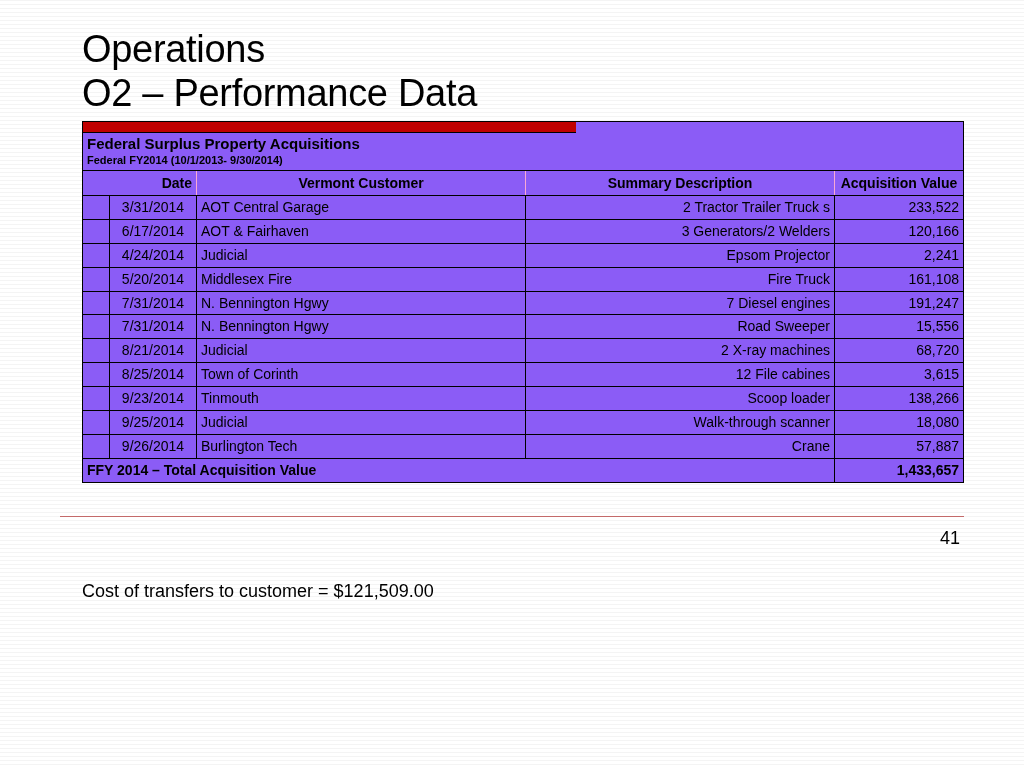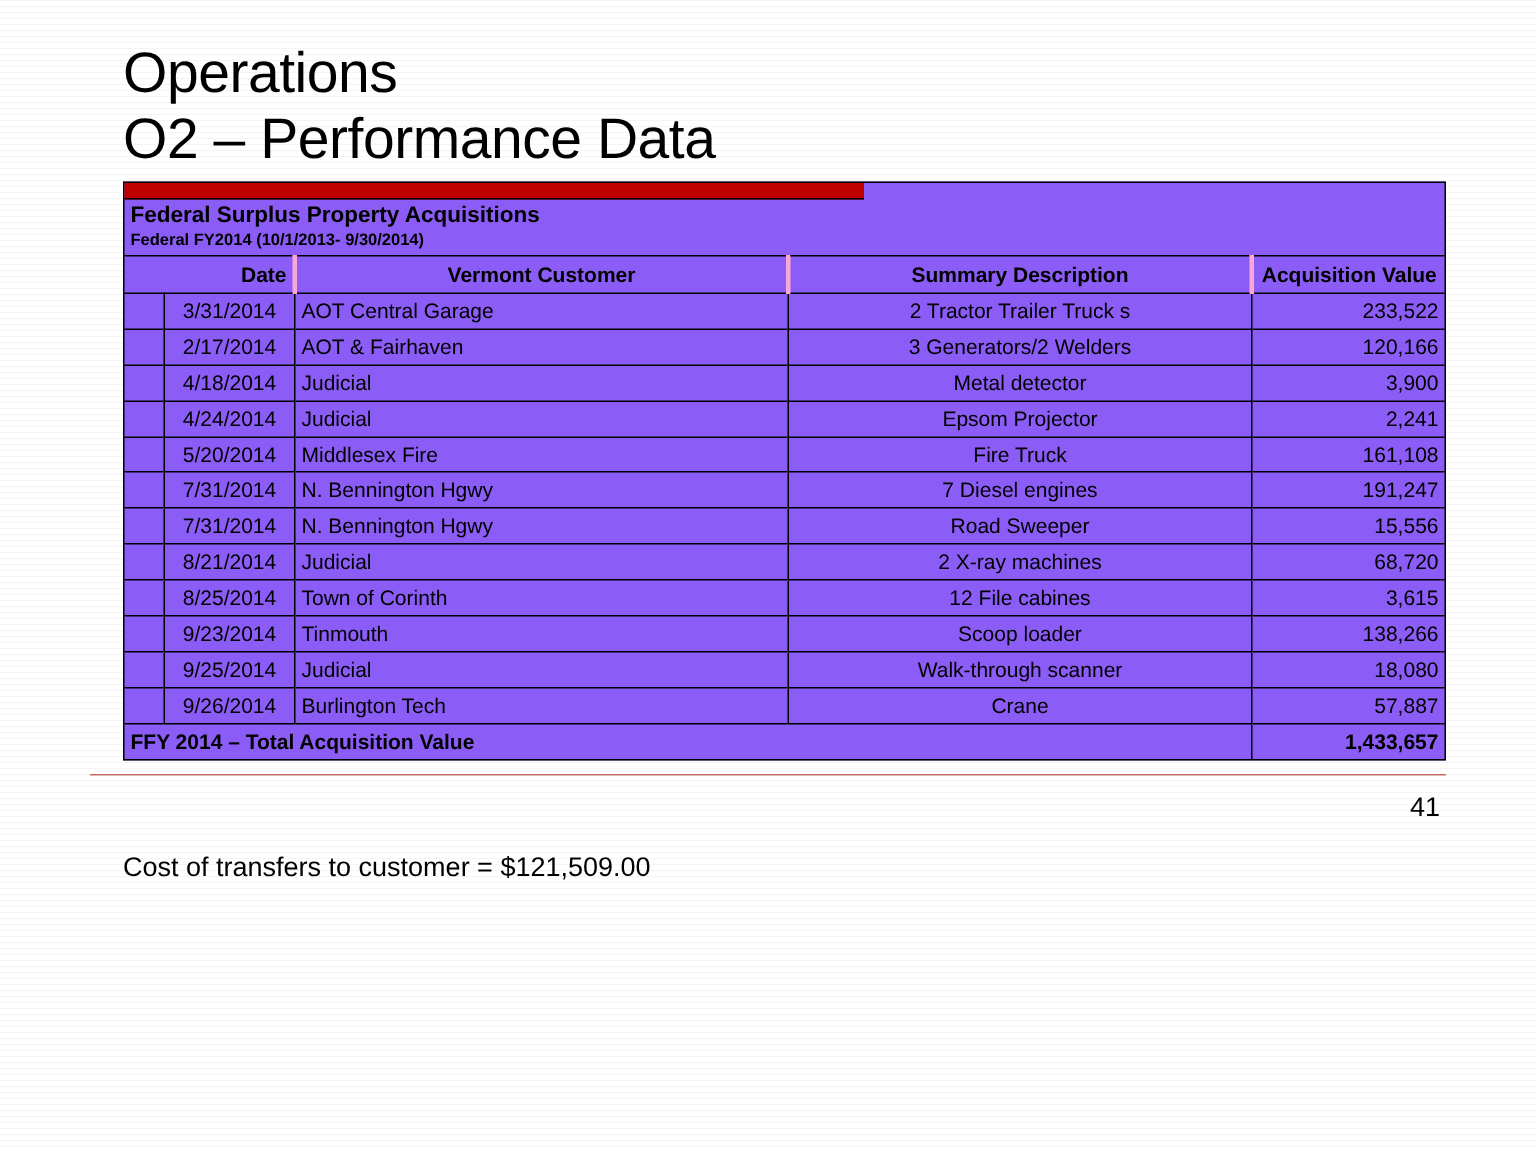--- a/index.html
+++ b/index.html
@@ -59,37 +59,37 @@
     width: 100%;
     border-collapse: collapse;
     font-size: 14px;
   }
   th {
     font-weight: 700;
     text-align: center;
     padding: 4px 4px;
     border-top: 1px solid #000;
     border-bottom: 1px solid #000;
-    border-left: 3px solid #f9a8d4;
+    border-left: 1px solid #f9a8d4;
     vertical-align: bottom;
     line-height: 1.15;
   }
   th:first-child { border-left: none; text-align: right; }
   td {
     padding: 2px 4px;
     border-top: 1px solid #000;
     border-left: 1px solid #000;
     vertical-align: bottom;
     line-height: 1.35;
   }
   td:first-child { border-left: none; }
   .col-date-pad { width: 18px; border-left: none; }
   .col-date    { width: 78px;  text-align: center; }
   .col-cust    { width: 320px; text-align: left; }
-  .col-desc    {               text-align: center; }
+  .col-desc    {               text-align: right; }
   .col-val     { width: 120px; text-align: right; }
   tr.total td {
     font-weight: 700;
     border-top: 1px solid #000;
   }
   .footer-line {
     position: absolute;
     left: 60px;
     right: 60px;
     bottom: 88px;
@@ -98,21 +98,21 @@
   }
   .page-num {
     position: absolute;
     right: 64px;
     bottom: 56px;
     font-size: 18px;
   }
   .footnote {
     position: absolute;
     left: 82px;
-    bottom: 16px;
+    bottom: 3px;
     font-size: 18px;
   }
 </style>
 </head>
 <body>
 
 <div class="slide">
 
   <div class="title">
     <span>Operations</span><br>
@@ -142,31 +142,24 @@
       <tbody id="rows">
           <tr>
             <td class="col-date-pad"></td>
             <td class="col-date">3/31/2014</td>
             <td class="col-cust">AOT Central Garage</td>
             <td class="col-desc">2 Tractor Trailer Truck s</td>
             <td class="col-val">233,522</td>
           </tr>
           <tr>
             <td class="col-date-pad"></td>
-            <td class="col-date">2/17/2014</td>
+            <td class="col-date">6/17/2014</td>
             <td class="col-cust">AOT &amp; Fairhaven</td>
             <td class="col-desc">3 Generators/2 Welders</td>
             <td class="col-val">120,166</td>
-          </tr>
-          <tr>
-            <td class="col-date-pad"></td>
-            <td class="col-date">4/18/2014</td>
-            <td class="col-cust">Judicial</td>
-            <td class="col-desc">Metal detector</td>
-            <td class="col-val">3,900</td>
           </tr>
           <tr>
             <td class="col-date-pad"></td>
             <td class="col-date">4/24/2014</td>
             <td class="col-cust">Judicial</td>
             <td class="col-desc">Epsom Projector</td>
             <td class="col-val">2,241</td>
           </tr>
           <tr>
             <td class="col-date-pad"></td>

